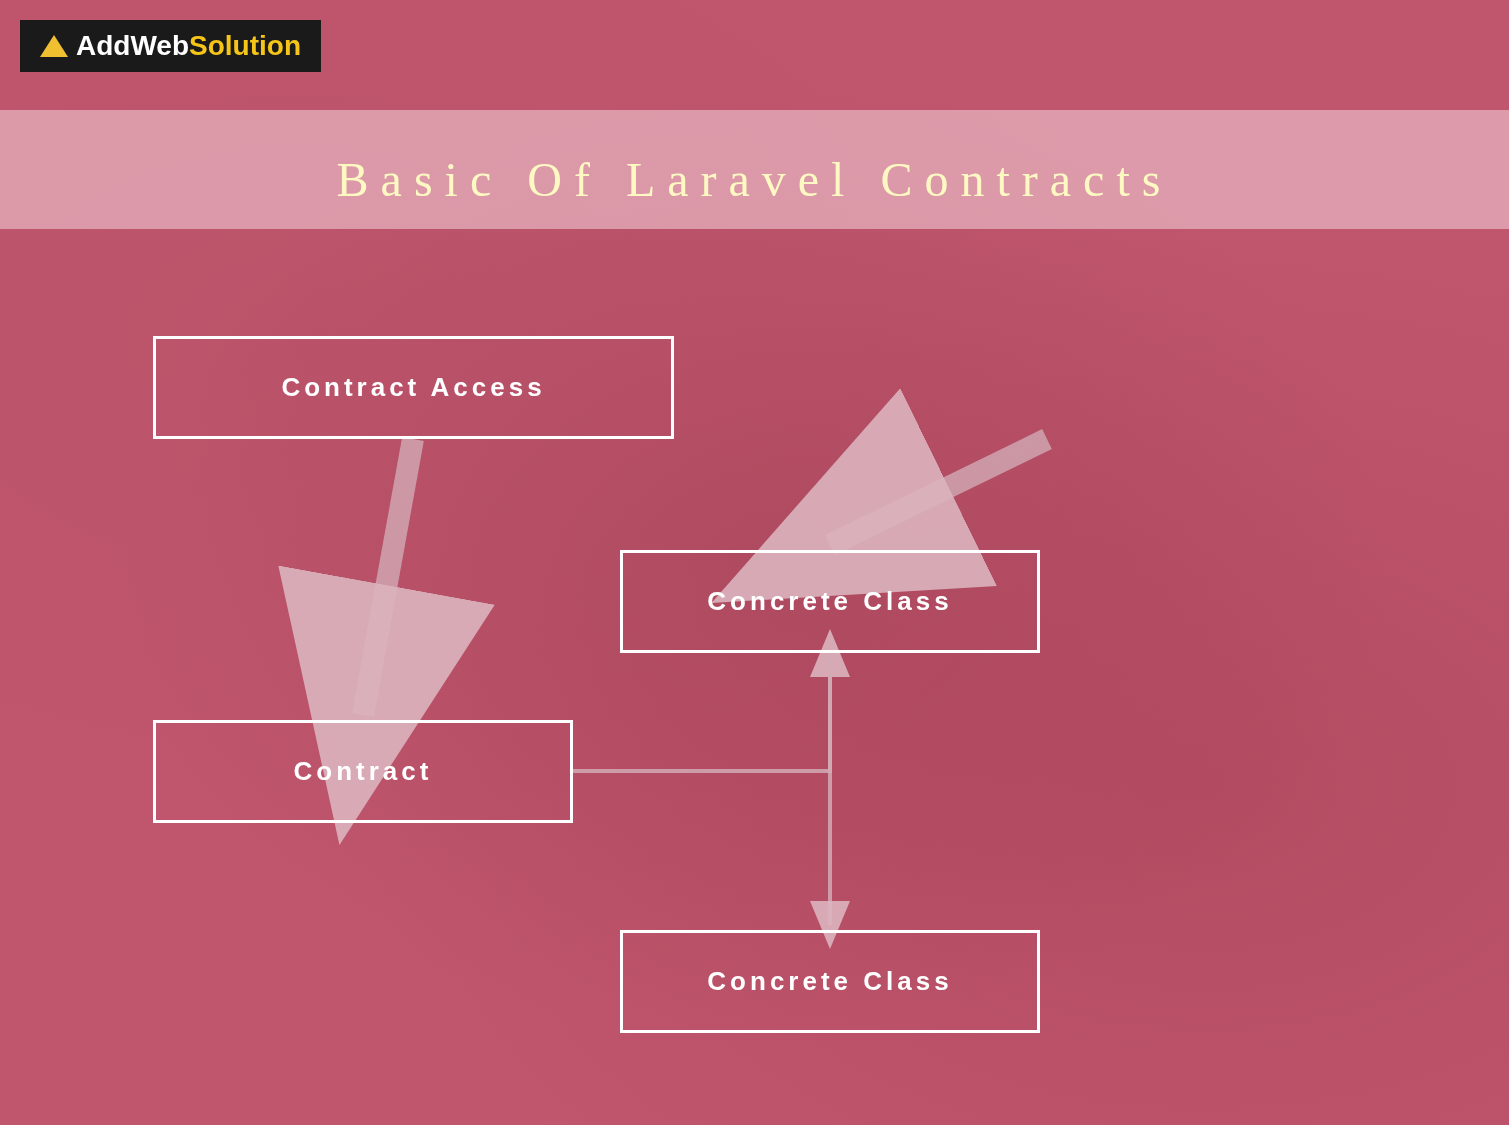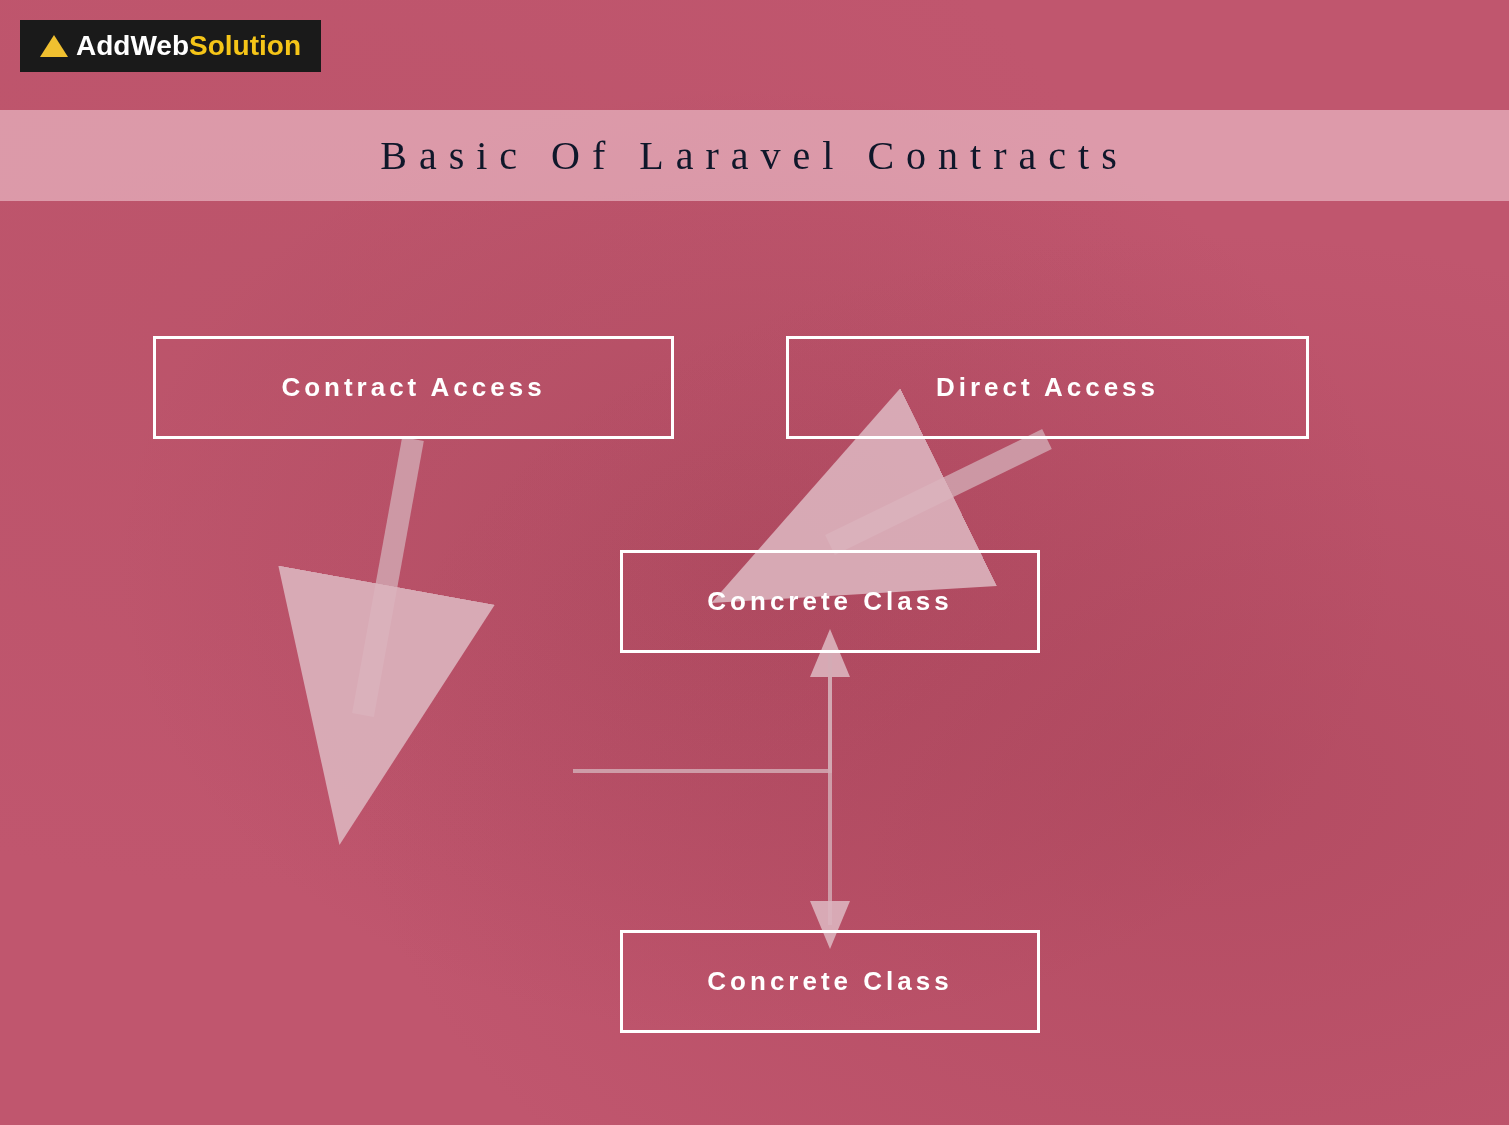--- a/index.html
+++ b/index.html
@@ -66,24 +66,25 @@
       left: 0;
       right: 0;
       background: rgba(240, 200, 210, 0.6);
       padding: 22px 0;
       text-align: center;
       z-index: 10;
     }
 
     .title-text {
       font-family: Georgia, 'Times New Roman', serif;
-      font-size: 40px;
-      color: #0f172a;
+      font-size: 48px;
+      color: #fef9c3;
       letter-spacing: 12px;
       font-weight: normal;
+      margin-top: 20px;
     }
 
     
     .diagram-area {
       position: absolute;
       top: 220px;
       left: 0;
       right: 0;
       bottom: 0;
       z-index: 5;
@@ -194,26 +195,26 @@
 
     <polyline points="573,551 830,551 830,433" stroke="rgba(210,170,180,0.85)" stroke-width="4" fill="none" marker-end="url(#arrowhead-up)"></polyline>
 
     <line x1="830" y1="433" x2="830" y2="705" stroke="rgba(210,170,180,0.85)" stroke-width="4" fill="none" marker-end="url(#arrowhead-down3)"></line>
   </svg>
 
   <div class="box box-contract-access">
     <span class="box-label">Contract Access</span>
   </div>
 
-  <div class="box box-direct-access">
-    <span class="box-label">Direct Access</span>
-  </div>
 
   <div class="box box-concrete-class-top">
     <span class="box-label">Concrete Class</span>
   </div>
 
+  <div class="box box-contract">
+    <span class="box-label">Contract</span>
+  </div>
 
   <div class="box box-concrete-class-bottom">
     <span class="box-label">Concrete Class</span>
   </div>
 
 </div>
 
 </body></html>

